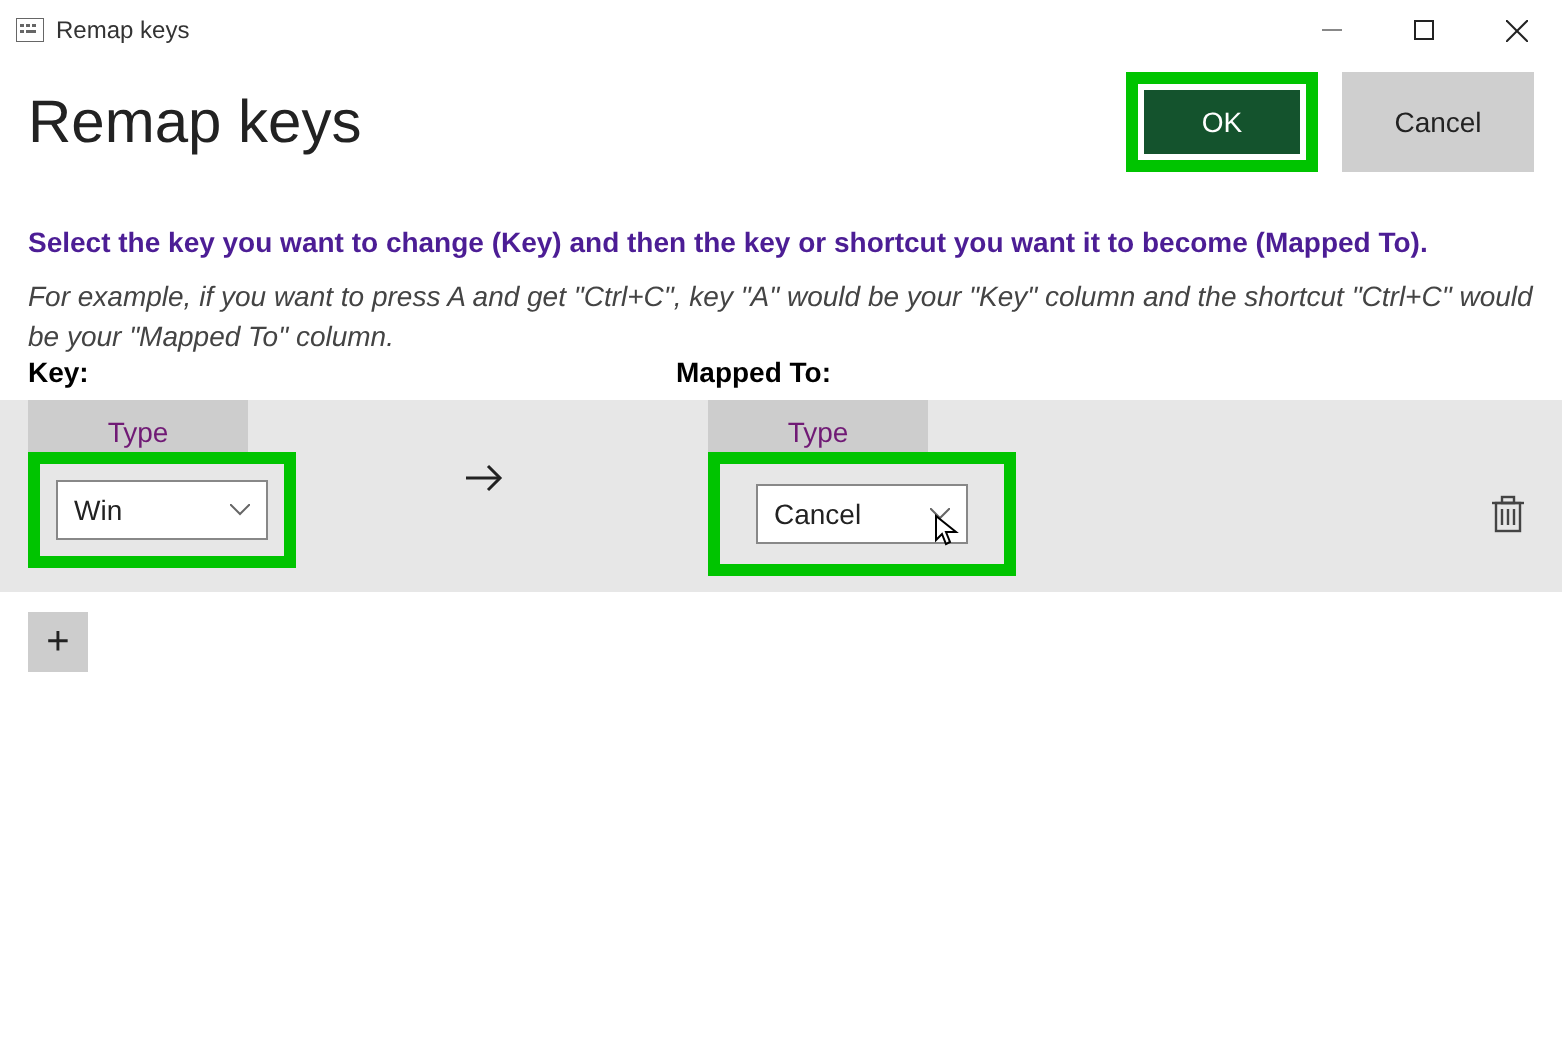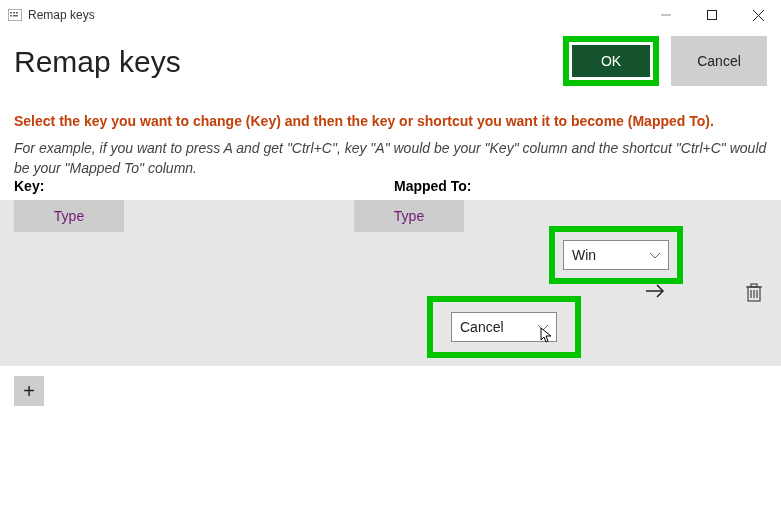--- a/index.html
+++ b/index.html
@@ -13,35 +13,35 @@
     .titlebar-btn { width: 46px; height: 30px; display: flex; align-items: center; justify-content: center; font-size: 13px; }
     
     .top-row { display: flex; align-items: center; padding: 6px 14px 10px 14px; }
     .main-title { font-size: 30px; font-weight: 400; color: #222; flex: 1; line-height: 1.1; }
     .action-buttons { display: flex; gap: 12px; }
     .highlight-green { border: 6px solid #00c400; padding: 3px; }
     .btn-primary { background: #14532d; color: #fff; width: 78px; height: 32px; display: flex; align-items: center; justify-content: center; font-size: 14px; border: none; }
     .btn-secondary { background: #cfcfcf; color: #222; width: 96px; height: 50px; display: flex; align-items: center; justify-content: center; font-size: 14px; border: none; }
     
     .content { padding: 0 14px; }
-    .instruction-bold { font-weight: 600; font-size: 14px; color: #c2410c; margin: 16px 0 6px 0; line-height: 1.4; }
+    .instruction-bold { font-weight: 600; font-size: 14px; color: #4c1d95; margin: 16px 0 6px 0; line-height: 1.4; }
     .instruction-italic { font-style: italic; font-size: 14px; color: #444; line-height: 1.45; }
     
     .columns-header { display: flex; margin-bottom: 6px; }
-    .col-key-header { width: 380px; font-size: 14px; font-weight: 700; }
+    .col-key-header { width: 324px; font-size: 14px; font-weight: 700; }
     .col-mapped-header { font-size: 14px; font-weight: 700; }
     
     .mapping-area { background: #e7e7e7; margin-left: -14px; margin-right: -14px; padding: 0 14px 8px 14px; }
     
     .type-row { display: flex; }
     .type-col-left { width: 340px; }
     .type-col-right { width: 340px; }
     .type-header { background: #cdcdcd; width: 110px; height: 32px; display: flex; align-items: center; justify-content: center; font-size: 14px; color: #701a75; }
     
-    .key-row { display: flex; align-items: flex-end; position: relative; flex-direction: column; }
+    .key-row { display: flex; align-items: flex-start; position: relative; }
     .key-col-left { width: 218px; display:flex; }
     .arrow-col { width: 122px; display: flex; align-items: center; justify-content: flex-start; }
     .key-col-right { width: 340px; display:flex; }
     .trash-col { position: absolute; right: 4px; top: 50%; transform: translateY(-50%); }
     
     .highlight-green-dropdown { border: 6px solid #00c400; padding: 8px 8px; background: #e7e7e7; margin-top:-6px; }
     .dropdown { width: 106px; height: 30px; background: #fff; border: 1px solid #888; display: flex; align-items: center; justify-content: space-between; padding: 0 8px; font-size: 14px; color: #222; position: relative;}
     .dropdown-chevron { font-size: 11px; color: #555; }
     .cursor { position: absolute; right: 2px; top: 14px; }
     

